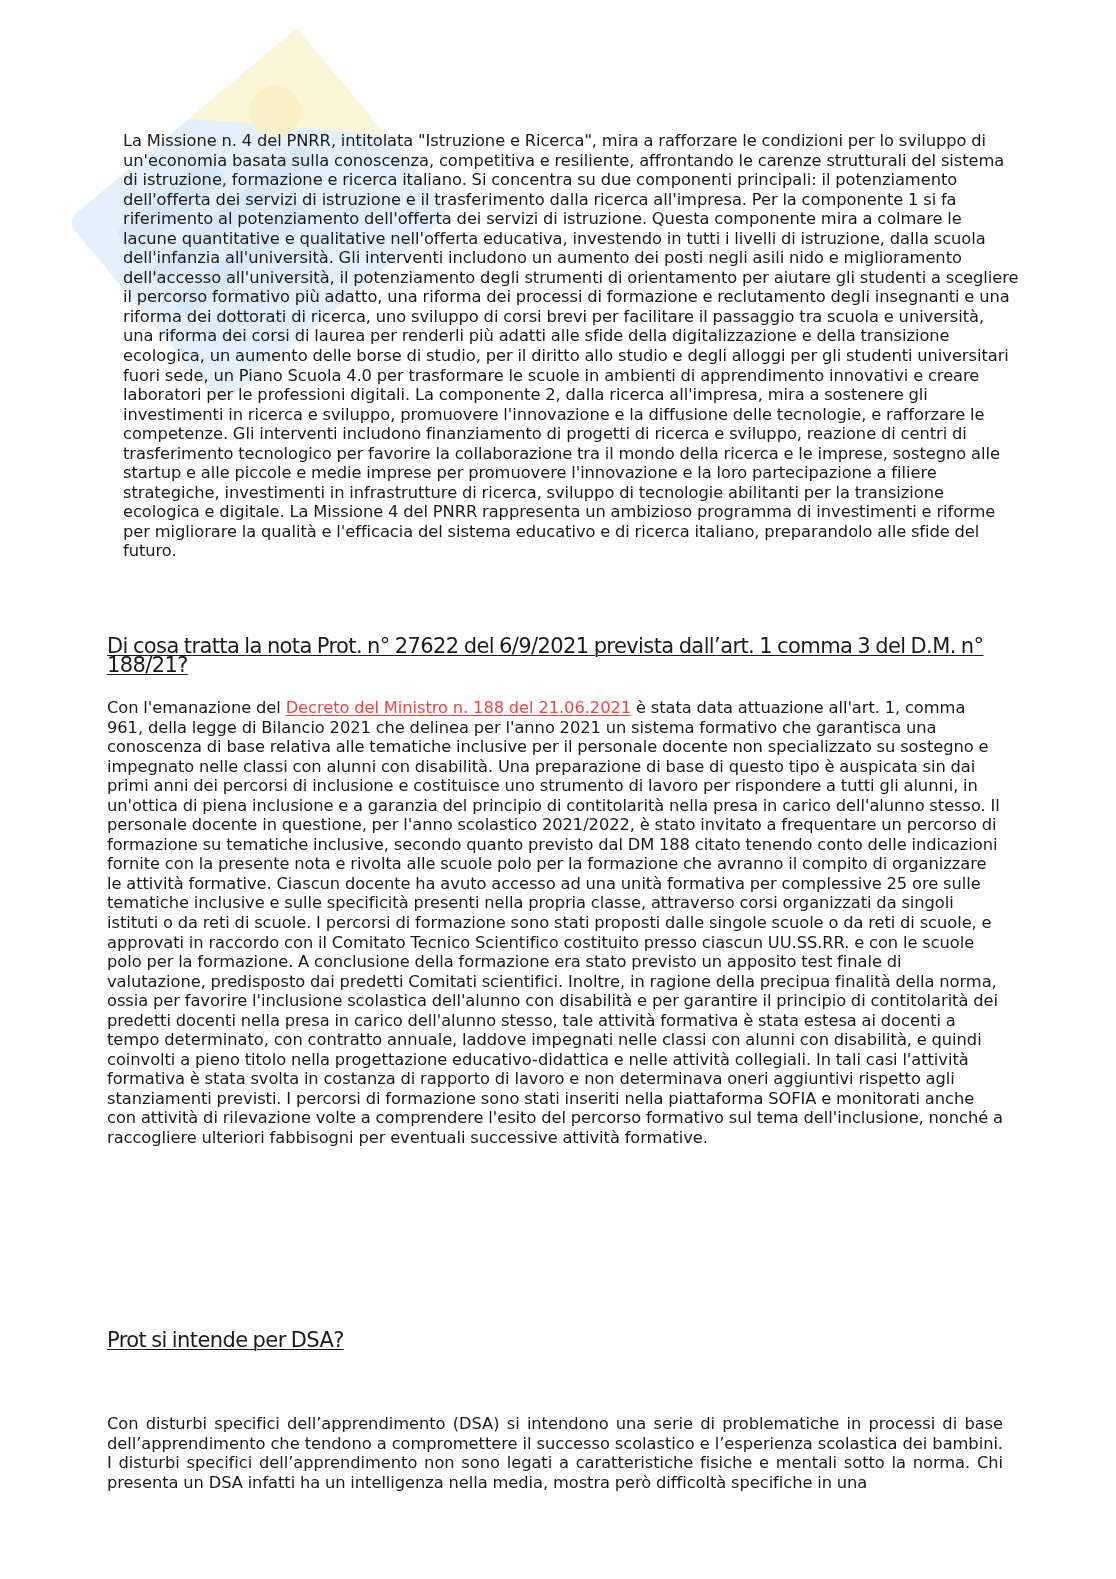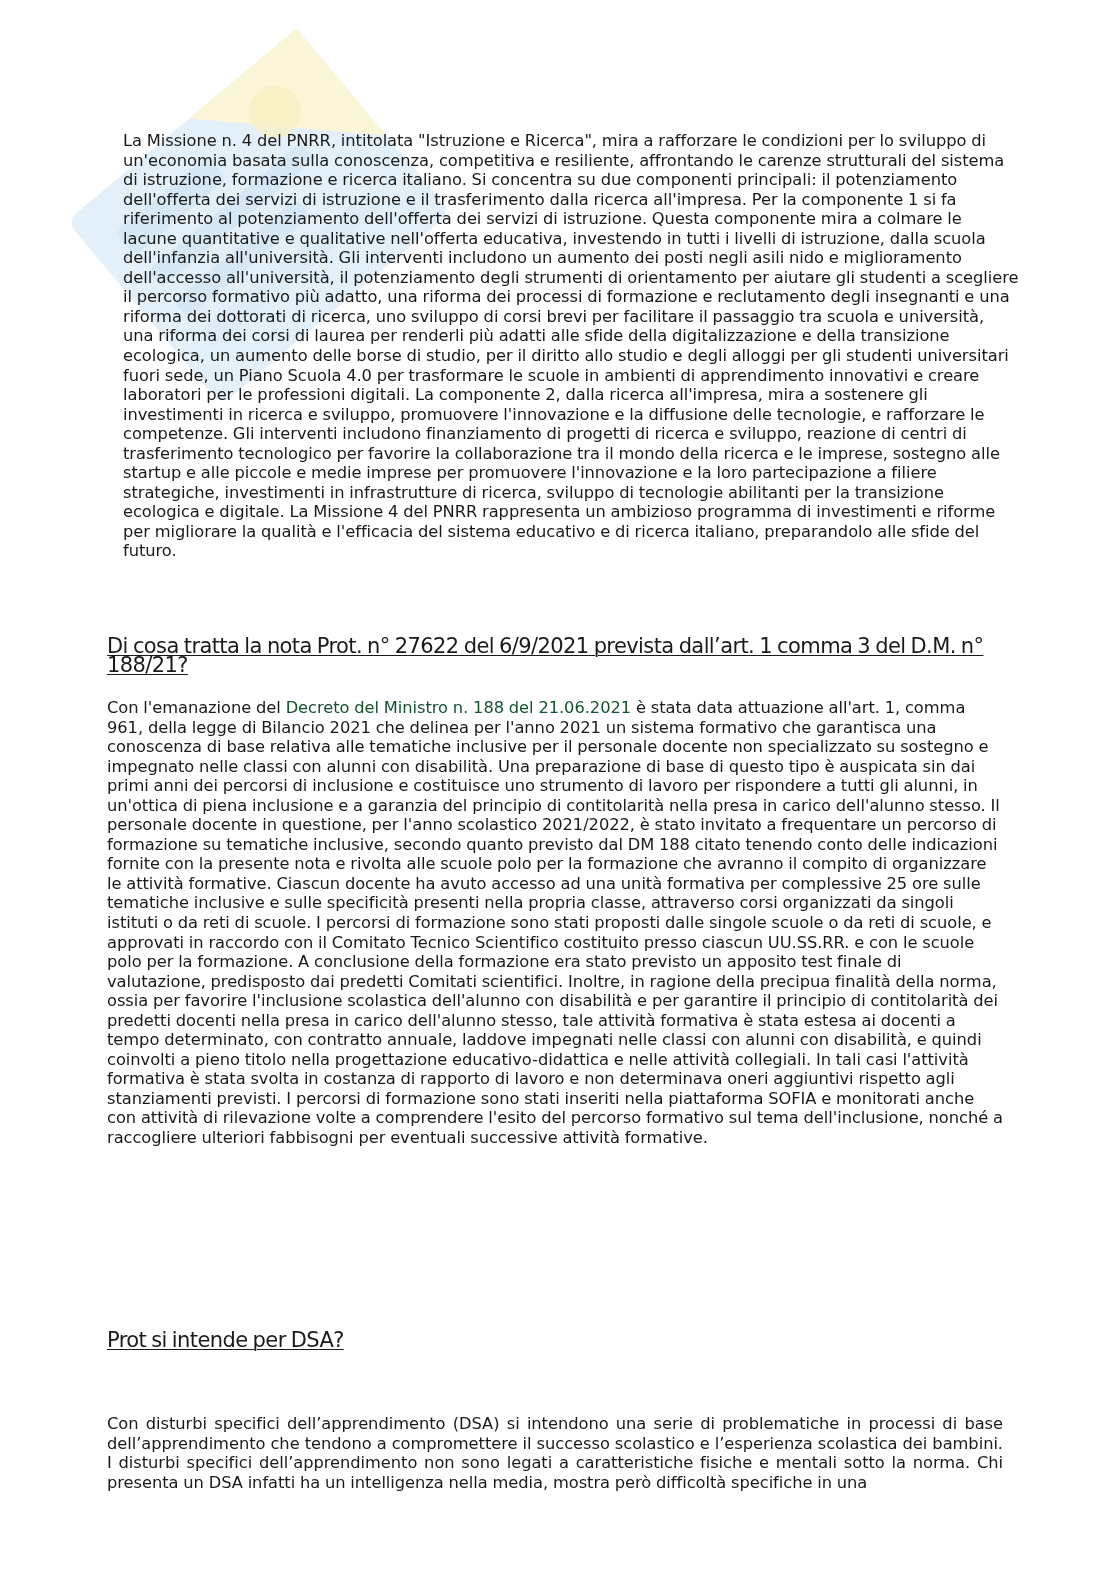--- a/index.html
+++ b/index.html
@@ -47,22 +47,23 @@
     margin: 0;
     text-decoration: underline;
     text-underline-offset: 2px;
     text-decoration-thickness: 1px;
     font-weight: normal;
     transform-origin: left top;
     letter-spacing: -0.6px;
     word-spacing: -1px;
   }
   .link {
+    text-decoration: underline;
     text-underline-offset: 2px;
-    color: #14532d;
+    color: #ef4444;
     cursor: pointer;
   }
   #p1 { position: absolute; top: 0; left: 16px; width: 896px; }
   #h2 { position: absolute; top: 499px; left: 0; width: 900px; margin-top: 7px; }
   #p2 { position: absolute; top: 567px; left: 0; width: 896px; }
   #h3 { position: absolute; top: 1200px; left: 0; width: 900px; }
   #p3 { position: absolute; top: 1283px; left: 0; width: 896px; }
 </style>
 </head>
 <body>

